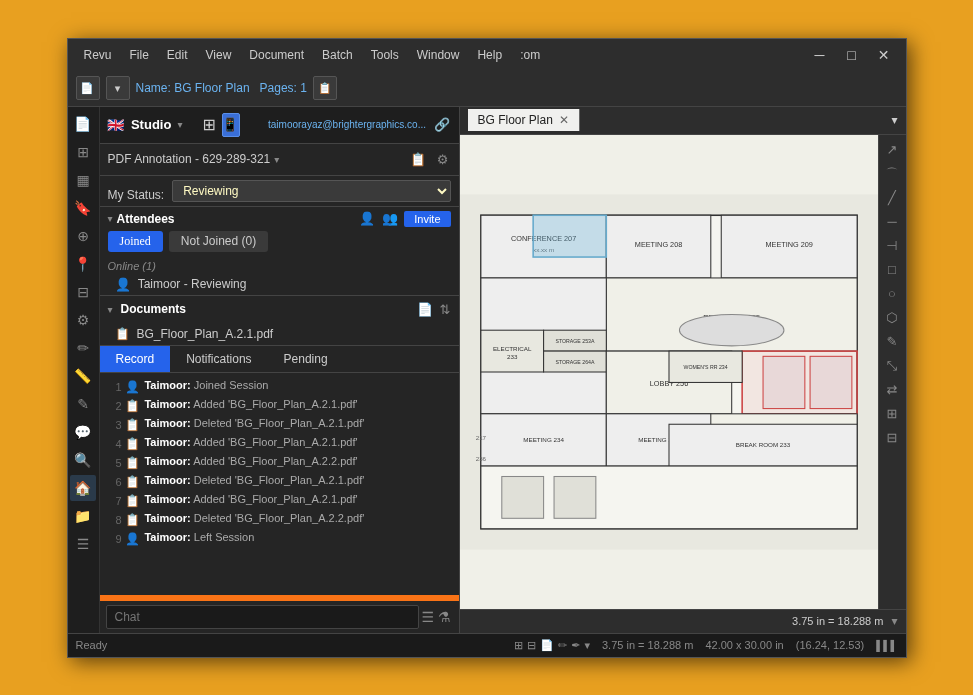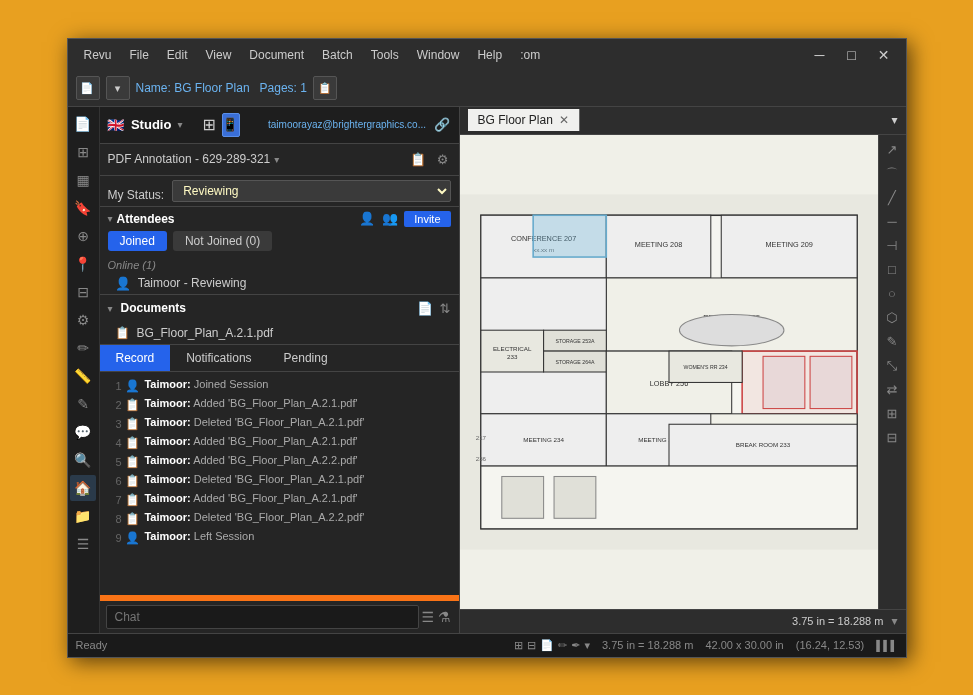--- a/index.html
+++ b/index.html
@@ -228,20 +228,21 @@
     .tab-btn {
       padding: 3px 12px;
       border: none;
       border-radius: 3px;
       font-size: 12px;
       cursor: pointer;
     }
     .tab-btn.active {
       background: #2563eb;
       color: #fff;
+      font-family: Liberation Serif, serif;
     }
     .tab-btn.inactive {
       background: #3a3a3a;
       color: #ccc;
     }
 
     .online-label {
       color: #888;
       font-size: 11px;
       padding: 2px 8px;

